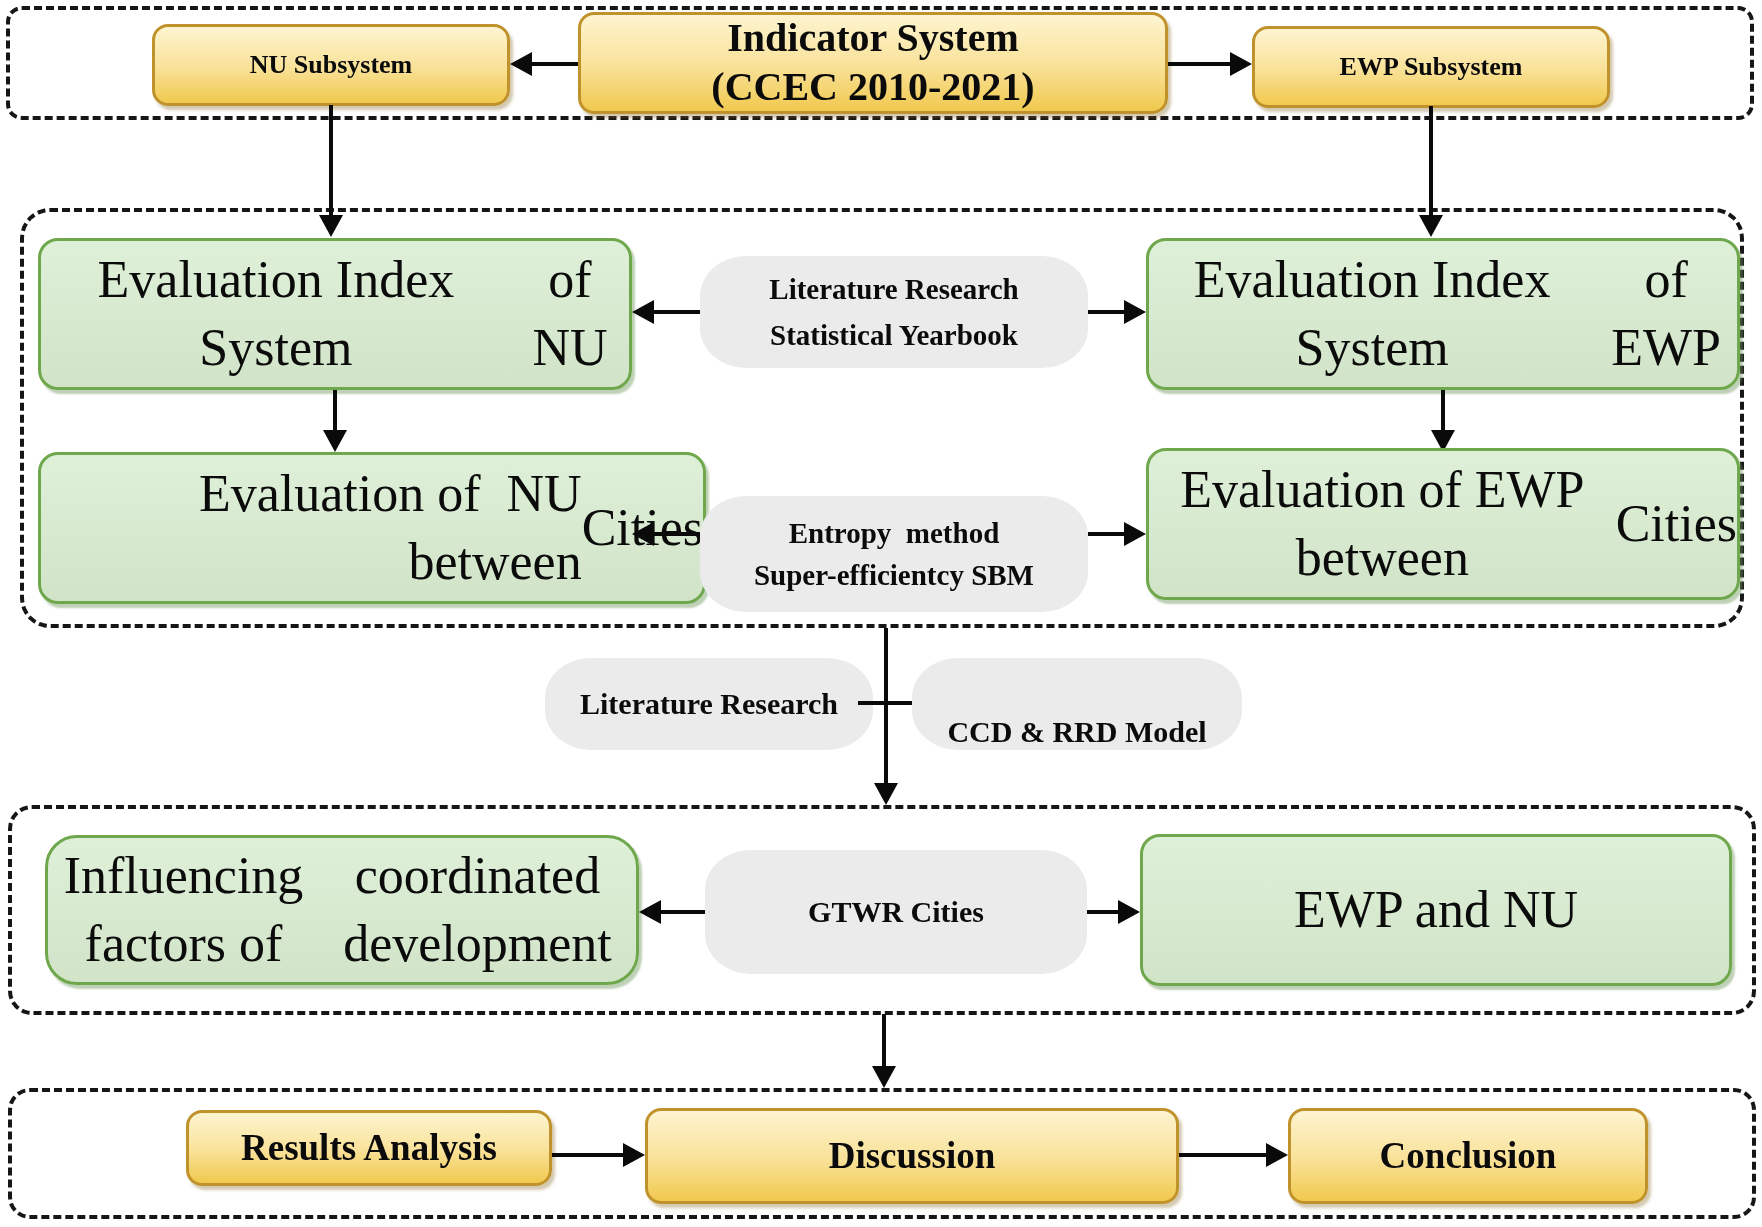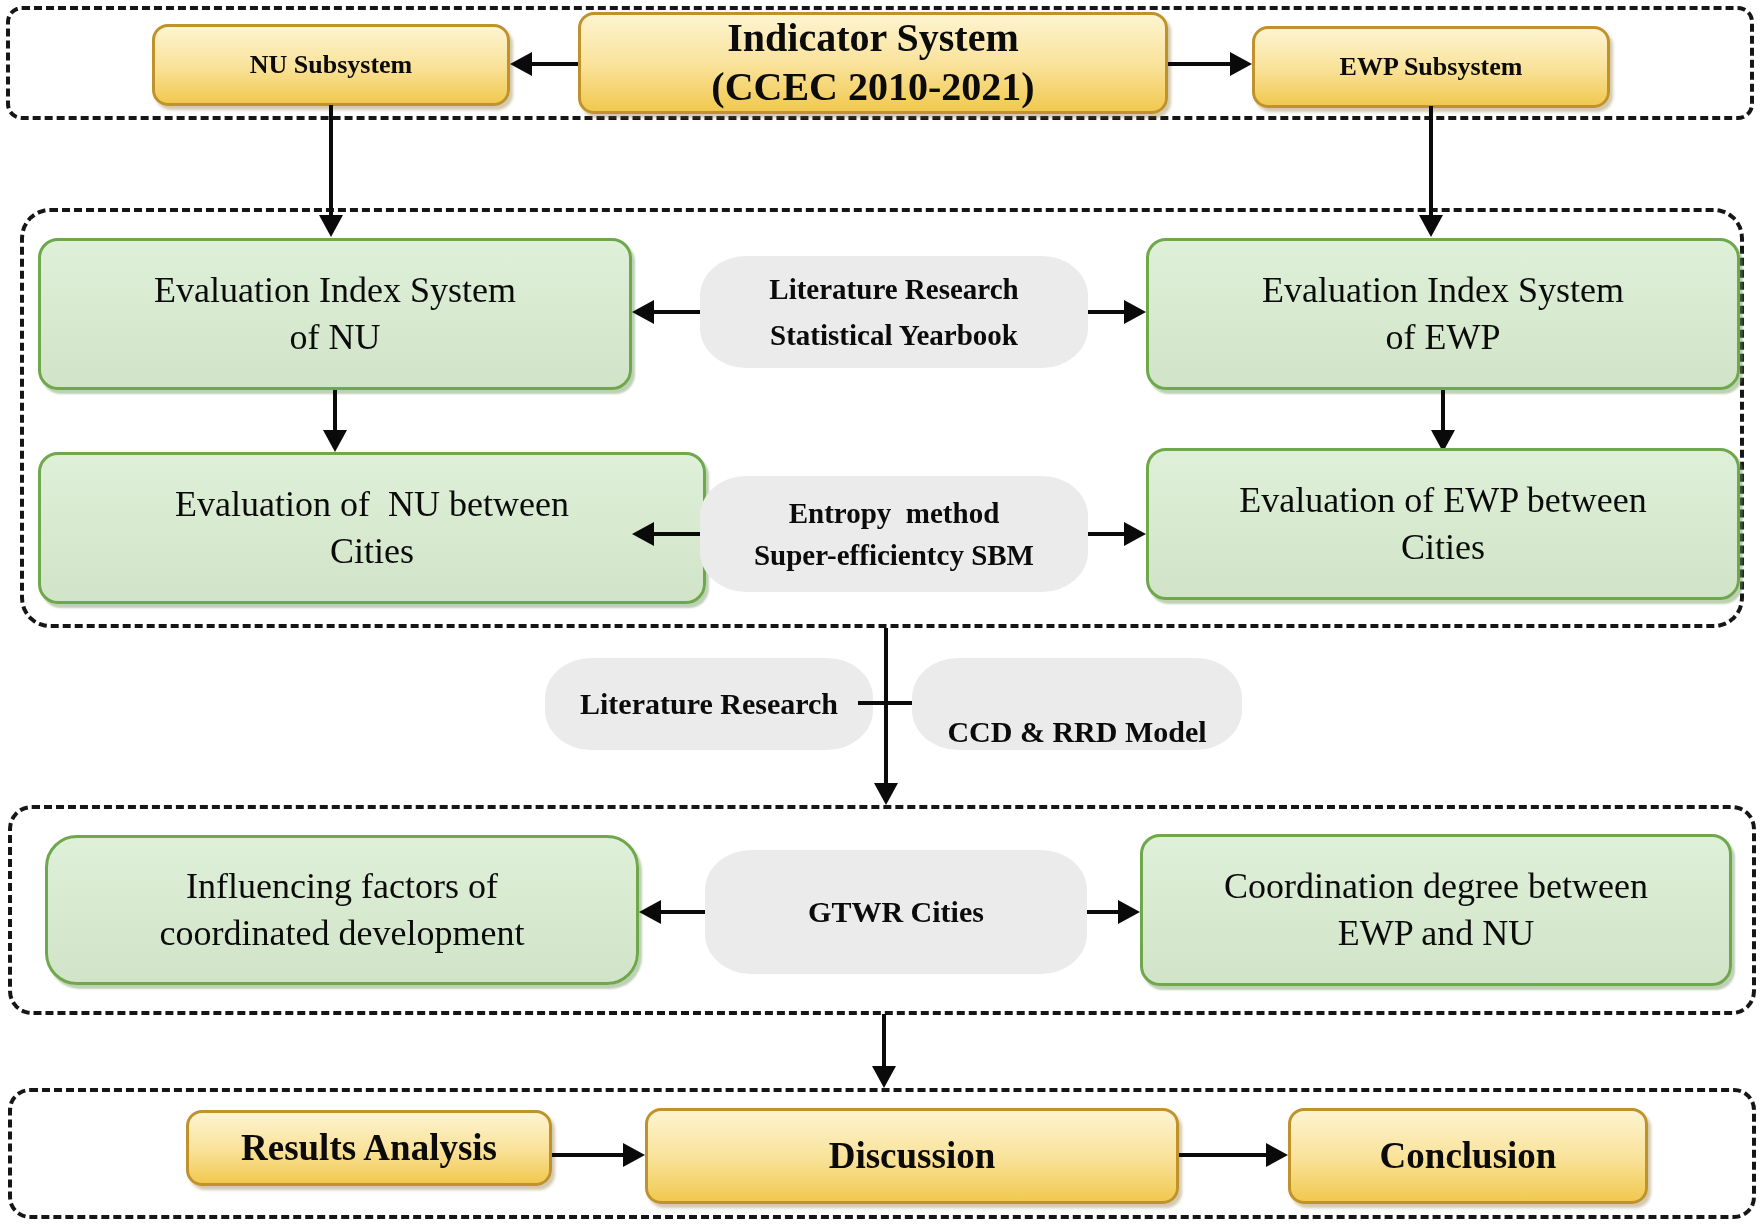--- a/index.html
+++ b/index.html
@@ -20,25 +20,25 @@
   .box-gold{
     position:absolute; display:flex; flex-direction:column; align-items:center; justify-content:center;
     background:linear-gradient(180deg,var(--gold-fill-top) 0%,var(--gold-fill-mid) 52%,var(--gold-fill-bottom) 100%);
     border:3px solid var(--gold-border); border-radius:16px; box-sizing:border-box;
     box-shadow:3px 4px 3px rgba(130,100,30,.35);
     font-weight:bold; font-size:26px; text-align:center; line-height:1.22;
   }
   .box-gold.big{font-size:40px;}
   .box-gold.small{font-size:37px;}
   .box-green{
-    position:absolute; display:flex; flex-direction:column; align-items:center; justify-content:center;
+    position:absolute; display:flex; flex-direction:row; align-items:center; justify-content:center;
     background:linear-gradient(180deg,var(--green-fill-top) 0%,var(--green-fill-bottom) 100%);
     border:3px solid var(--green-border); border-radius:20px; box-sizing:border-box;
     box-shadow:3px 4px 2px rgba(110,150,90,.45);
-    font-weight:normal; font-size:36px; text-align:center; line-height:1.3;
+    font-weight:normal; font-size:52px; text-align:center; line-height:1.3;
   }
   .blob{
     position:absolute; display:flex; flex-direction:column; align-items:center; justify-content:center;
     background:var(--blob-fill); border-radius:46px/40px;
     font-weight:bold; font-size:29px; text-align:center; line-height:1.6;
   }
   .blob.single{line-height:1.2; font-size:30px;}
   .line{white-space:pre-wrap;}
   
   .harrow{position:absolute; display:flex; align-items:center; height:24px;}
@@ -118,21 +118,21 @@
   </div>
   <div class="varrow" style="left:1431px;top:390px;height:62px;">
     <div class="shaft"></div>
     <div class="head"></div>
   </div>
 
   <div class="box-green" style="left:38px;top:452px;width:668px;height:152px;text-align:right;">
     <span class="line">Evaluation of  NU between</span>
     <span class="line">Cities</span>
   </div>
-  <div class="blob" style="left:700px;top:476px;width:388px;height:116px;line-height:1.45;">
+  <div class="blob" style="left:700px;top:496px;width:388px;height:116px;line-height:1.45;">
     <span class="line">Entropy  method</span>
     <span class="line">Super-efficientcy SBM</span>
   </div>
   <div class="box-green" style="left:1146px;top:448px;width:594px;height:152px;">
     <span class="line">Evaluation of EWP between</span>
     <span class="line">Cities</span>
   </div>
 
   <div class="harrow left" style="left:632px;top:522px;width:68px;">
     <div class="head"></div>
@@ -156,21 +156,20 @@
   </div>
 
   <div class="box-green" style="left:45px;top:835px;width:594px;height:150px;border-radius:32px;">
     <span class="line">Influencing factors of</span>
     <span class="line">coordinated development</span>
   </div>
   <div class="blob single" style="left:705px;top:850px;width:382px;height:124px;">
     <span class="line">GTWR Cities</span>
   </div>
   <div class="box-green" style="left:1140px;top:834px;width:592px;height:152px;">
-    <span class="line">Coordination degree between</span>
     <span class="line">EWP and NU</span>
   </div>
 
   <div class="harrow left" style="left:639px;top:900px;width:66px;">
     <div class="head"></div>
     <div class="shaft"></div>
   </div>
   <div class="harrow right" style="left:1087px;top:900px;width:53px;">
     <div class="shaft"></div>
     <div class="head"></div>

